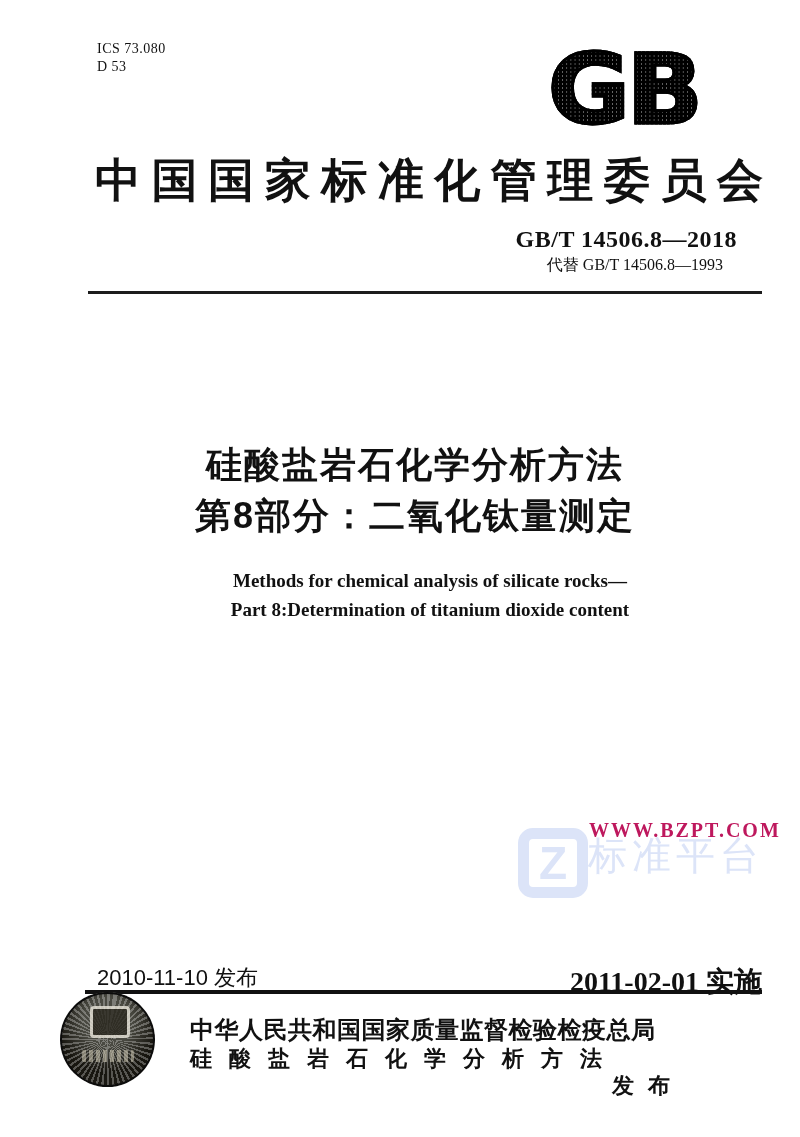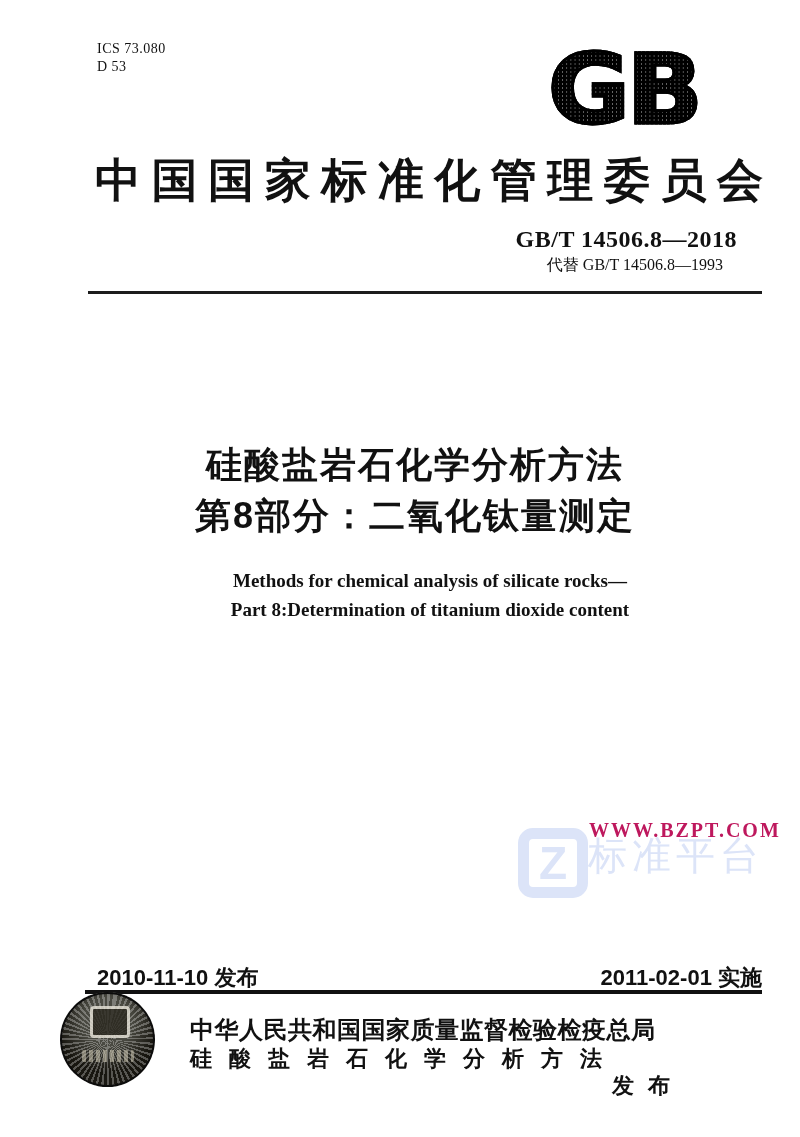--- a/index.html
+++ b/index.html
@@ -49,24 +49,24 @@
     border:11px solid #dce4f8;border-radius:15px;
     display:flex;align-items:center;justify-content:center;}
   .wm-logo span{font-family:"Liberation Sans","DejaVu Sans",sans-serif;
     font-weight:900;font-size:46px;color:#dce4f8;line-height:1;}
   .wm-brand{left:588px;top:829px;font-size:39px;font-weight:normal;letter-spacing:5px;
     font-family:"Liberation Sans","DejaVu Sans",sans-serif;color:#dce4f8;white-space:nowrap;}
   .wm-url{left:589px;top:819px;font-size:20px;font-weight:bold;letter-spacing:2px;
     color:#be185d;white-space:nowrap;}
 
   
-  .d-issue{left:97px;top:963px;font-size:22px;font-weight:bold;white-space:nowrap;
+  .d-issue{left:97px;top:963px;font-size:22px;font-weight:normal;white-space:nowrap;
     font-family:"Liberation Sans","DejaVu Sans",sans-serif;}
-  .d-impl{right:38px;top:963px;font-size:22px;font-weight:bold;white-space:nowrap;
-    font-family:Liberation Sans, sans-serif;}
+  .d-impl{right:38px;top:963px;font-size:28px;font-weight:bold;white-space:nowrap;
+    font-family:Liberation Serif, serif;}
   .rule-thick{left:85px;top:990px;width:677px;height:4px;background:#111;}
 
   
   .seal{left:60px;top:992px;width:95px;height:95px;border-radius:50%;
     background:
       repeating-conic-gradient(from 10deg, rgba(255,255,255,.28) 0deg 3deg, rgba(0,0,0,0) 3deg 7deg),
       radial-gradient(circle at 50% 32%, #4a4a42 0 30%, #17150f 62%, #201e18 100%);
     box-shadow:inset 0 0 0 2px #0c0c0c;}
   .seal::after{content:"";position:absolute;left:30px;top:14px;width:34px;height:26px;
     border:3px solid #e9e6da;background:#2a281f;border-radius:4px;opacity:.8;}

